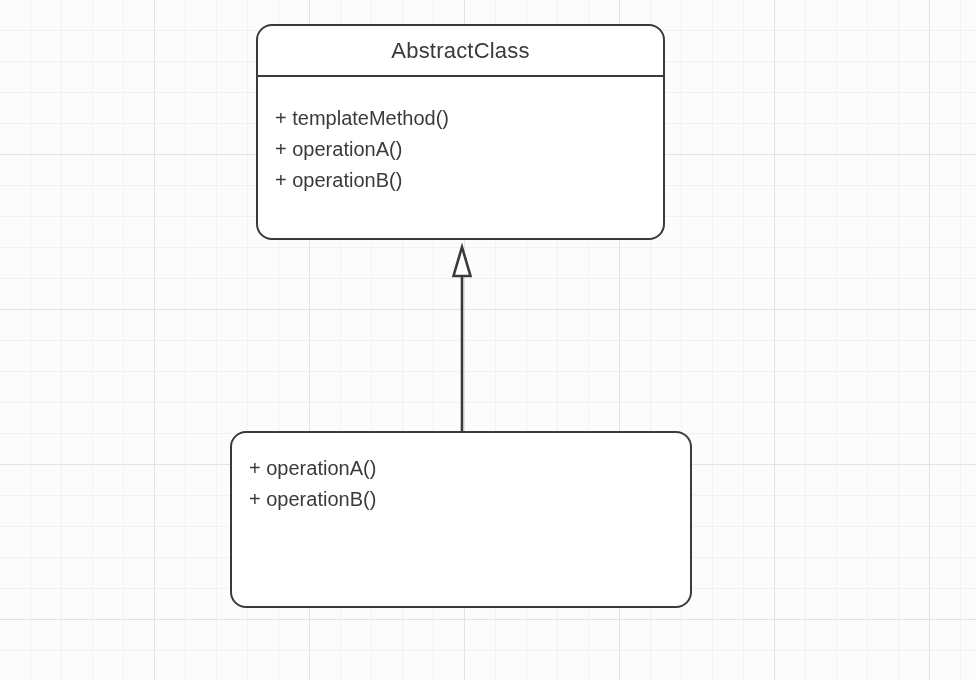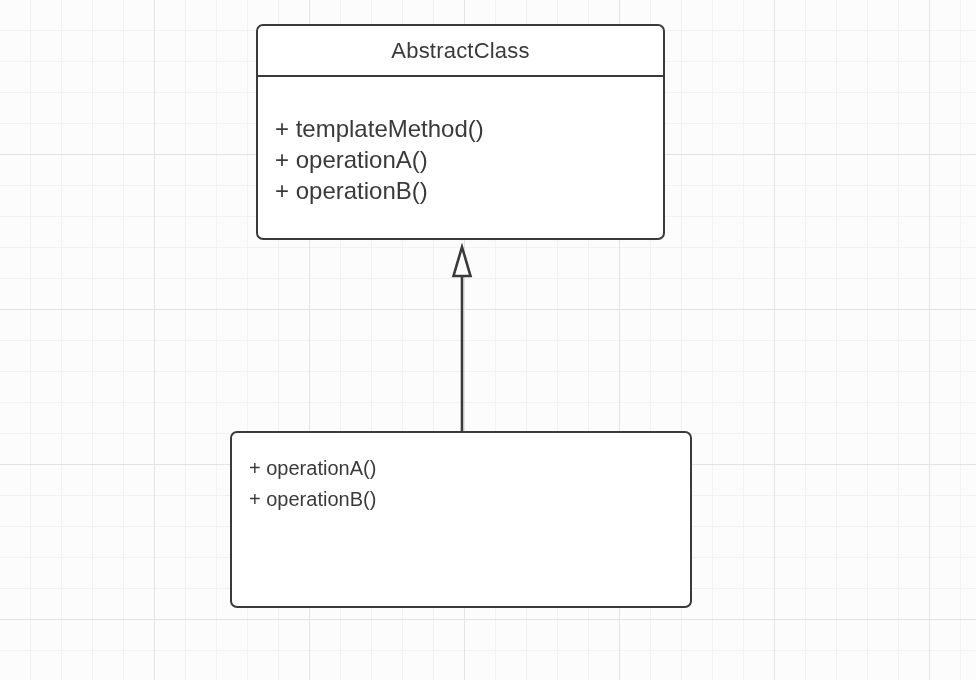--- a/index.html
+++ b/index.html
@@ -27,21 +27,21 @@
       31px 31px,
       31px 31px;
     background-position: -1px -1px, -1px -1px, -1px -1px, -1px -1px;
   }
 
   .uml-class {
     position: absolute;
     box-sizing: border-box;
     background: #ffffff;
     border: 2px solid #3a3a3a;
-    border-radius: 7px;
+    border-radius: 16px;
     overflow: hidden;
   }
   .uml-title {
     box-sizing: border-box;
     width: 100%;
     text-align: center;
     color: #3a3a3a;
     border-bottom: 2px solid #3a3a3a;
     letter-spacing: 0.2px;
     white-space: nowrap;
@@ -61,22 +61,22 @@
     top: 24px;
     width: 409px;
     height: 216px;
   }
   #class-abstract .uml-title {
     height: 51px;
     line-height: 49px;
     font-size: 22px;
   }
   #class-abstract .uml-members {
-    padding: 36px 0 0 17px;
-    font-size: 24px;
+    padding: 26px 0 0 17px;
+    font-size: 20px;
     line-height: 31px;
   }
 
   
   #class-interface {
     left: 230px;
     top: 431px;
     width: 462px;
     height: 177px;
   }

